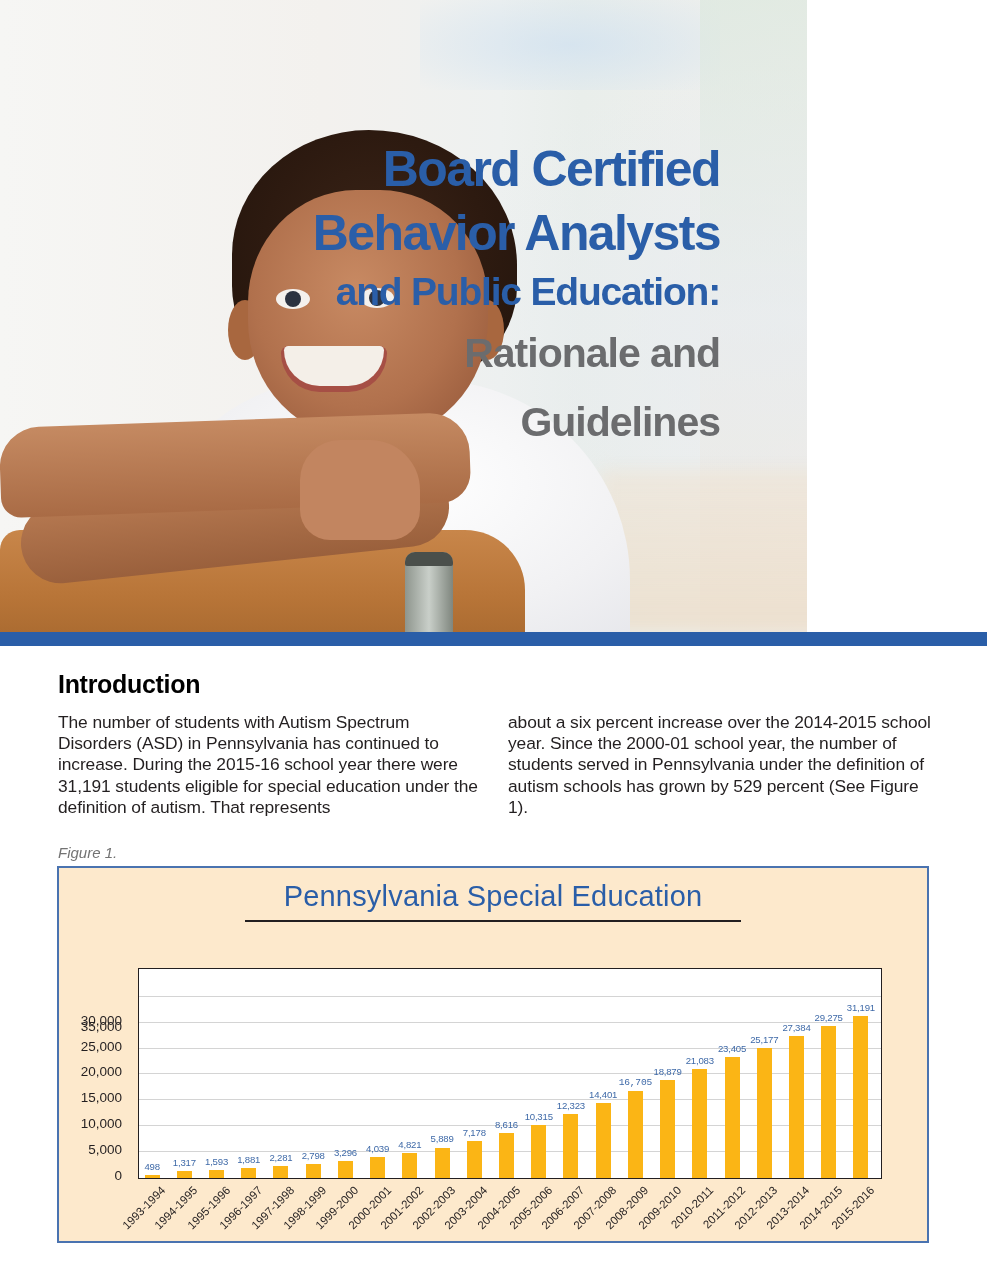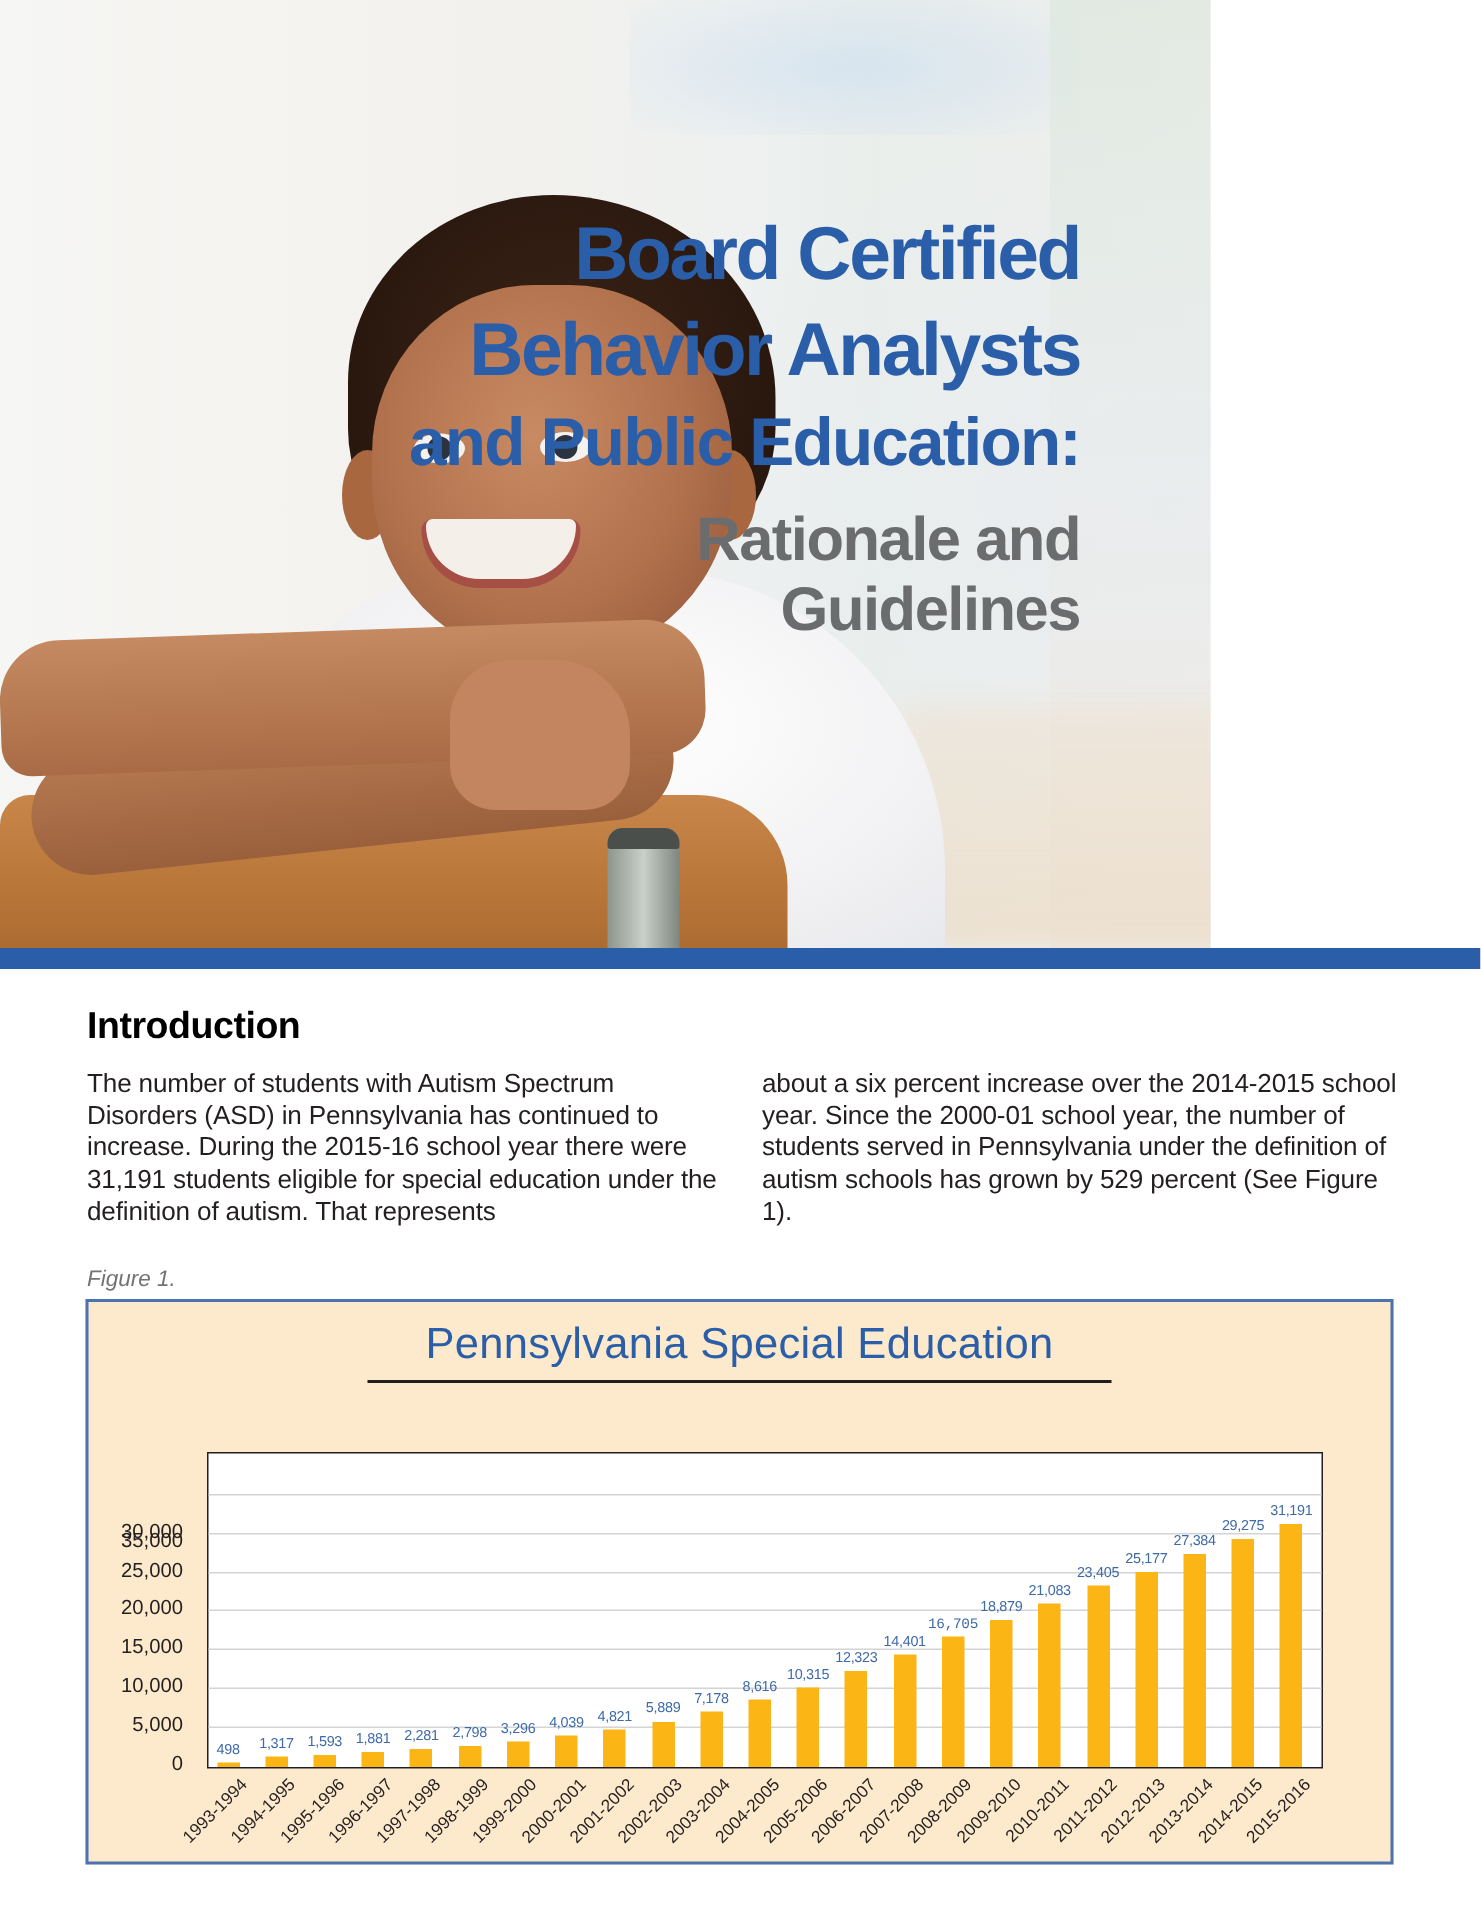--- a/index.html
+++ b/index.html
@@ -85,23 +85,23 @@
   .hero-title {
     position: absolute; right: 87px; top: 144px; text-align: right;
     font-family: "Liberation Sans", "DejaVu Sans", sans-serif; font-weight: bold;
     line-height: 1;
   }
   .hero-title .blue { color: #2a5ea8; }
   .hero-title .gray { color: #6b6c6e; }
   .t1, .t2 { font-size: 50px; letter-spacing: -1.6px; display: block; }
   .t1 { margin-bottom: 14px; }
   .t2 { margin-bottom: 14px; }
-  .t3 { font-size: 45px; letter-spacing: -1.2px; display: block; margin-bottom: 22px; }
+  .t3 { font-size: 39px; letter-spacing: -1.2px; display: block; margin-bottom: 22px; }
   .t4, .t5 { font-size: 41px; letter-spacing: -1px; font-weight: normal; display: block; }
-  .t4 { margin-bottom: 6px; }
+  .t4 { margin-bottom: 28px; }
   .t4, .t5 { font-weight: bold; }
 
   .credit {
     position: absolute; left: 960px; top: 620px; transform-origin: 0 0; transform: rotate(-90deg);
     font-size: 13px; color: #c8cacc; white-space: nowrap; letter-spacing: 0.3px;
   }
 
   .band { position: absolute; left: 0; top: 632px; width: 987px; height: 14px; background: #2a5ea8; }
 
   

